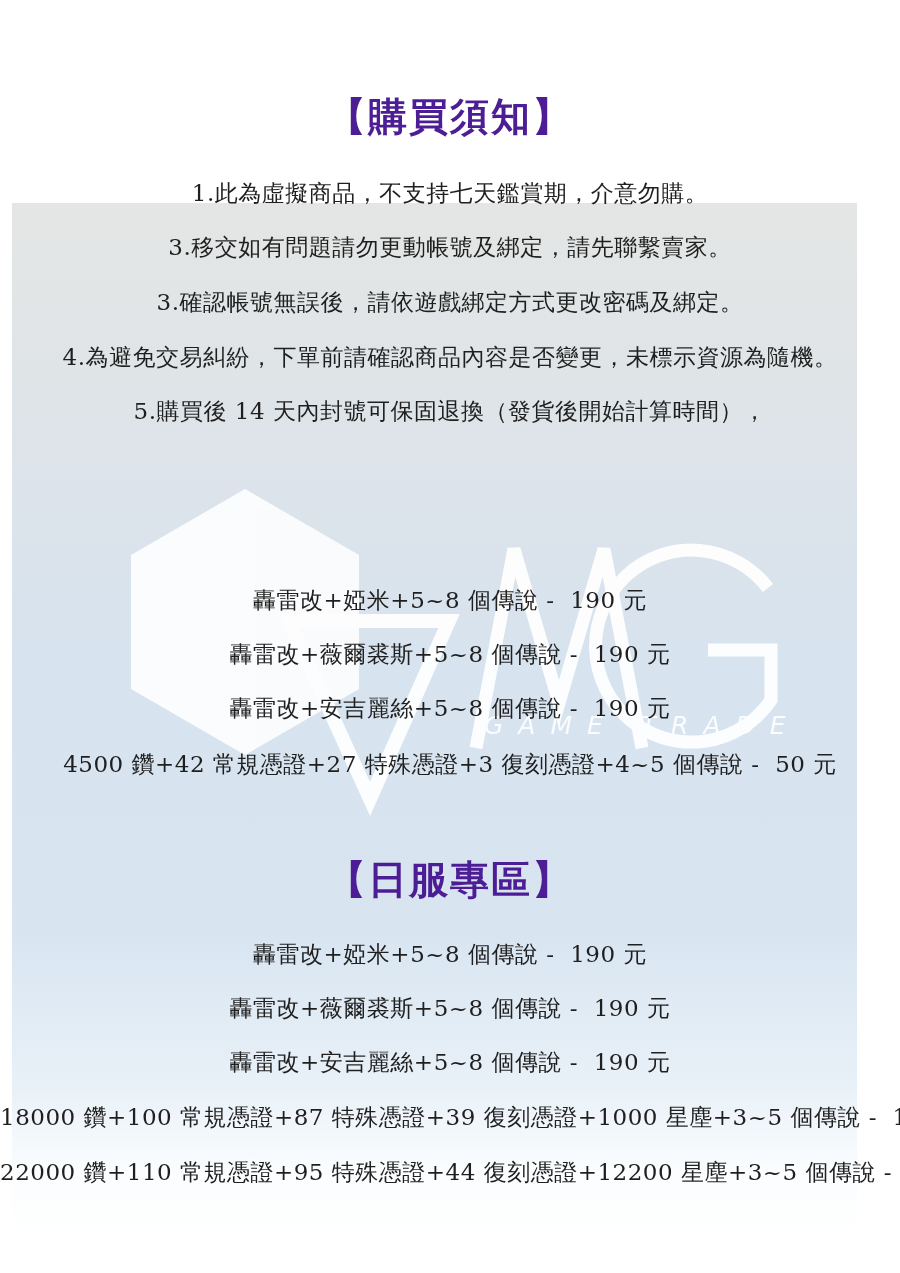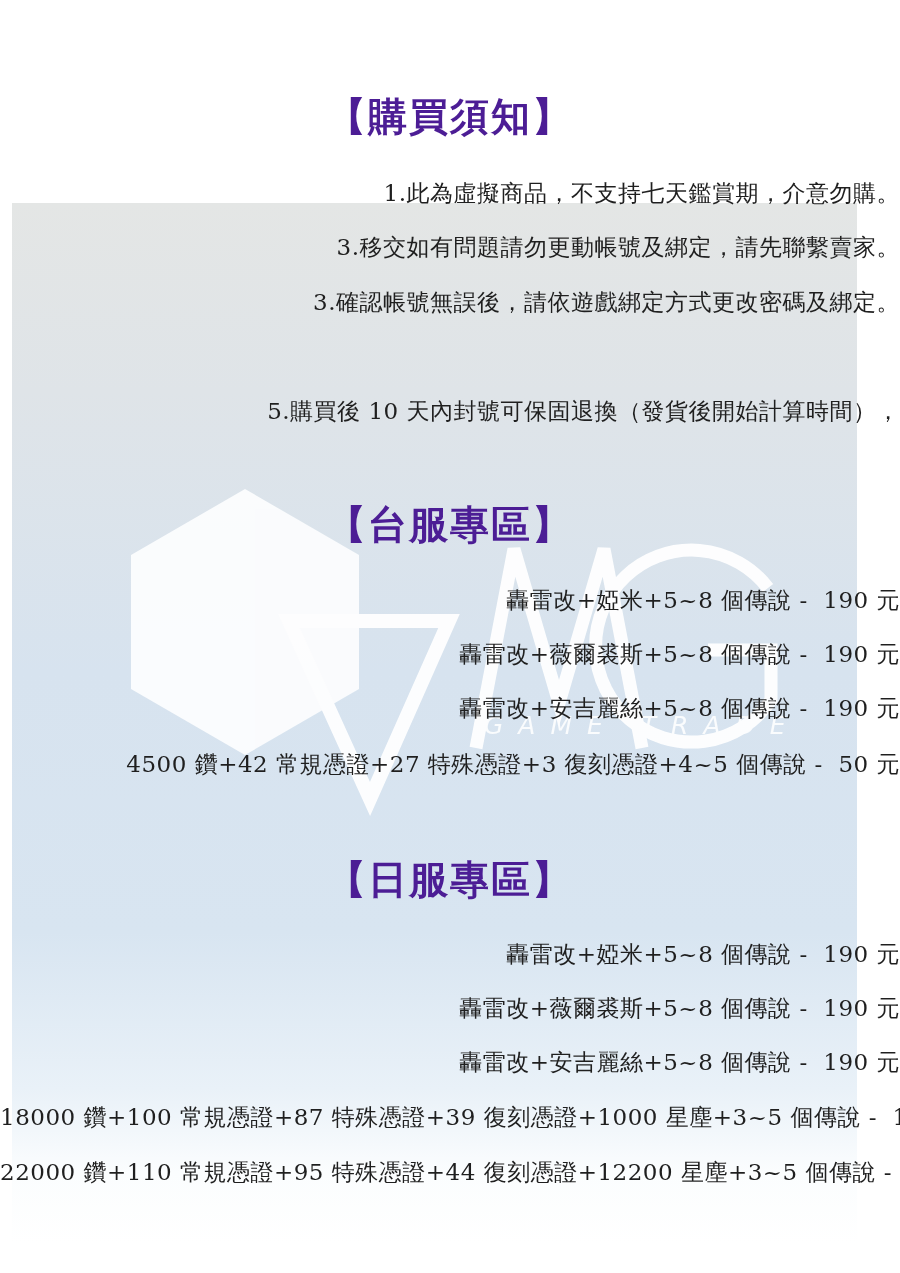--- a/index.html
+++ b/index.html
@@ -23,21 +23,21 @@
       #fbfdfe 93%,
       #ffffff 100%);
     z-index:0;
   }
   .watermark{
     position:absolute;left:0;top:0;width:900px;height:1273px;
     z-index:1;pointer-events:none;
   }
   .line{
     position:absolute;left:0;width:100%;
-    text-align:right;
+    text-align:center;
     font-size:23px;
     letter-spacing:0.5px;
     white-space:pre;
     z-index:2;
     line-height:1.25;
   }
   .heading{
     position:absolute;left:0;width:100%;
     text-align:center;
     font-size:39px;
@@ -72,23 +72,23 @@
         <path d="M 768 588 A 96 96 0 1 0 771 700 L 771 650 L 708 650"></path>
       </g>
       <text class="wm-sub" x="484" y="734" font-size="25" letter-spacing="15">GAME TRADE</text>
     </g>
   </svg>
 
   <div class="heading" style="top:95px">【購買須知】</div>
   <div class="line" style="top:179px">1.此為虛擬商品，不支持七天鑑賞期，介意勿購。</div>
   <div class="line" style="top:233px">3.移交如有問題請勿更動帳號及綁定，請先聯繫賣家。</div>
   <div class="line" style="top:288px">3.確認帳號無誤後，請依遊戲綁定方式更改密碼及綁定。</div>
-  <div class="line" style="top:397px">5.購買後 10 天內封號可保固退換（發貨後開始計算時間），</div>
+  <div class="line" style="top:343px">4.為避免交易糾紛，下單前請確認商品內容是否變更，未標示資源為隨機。</div>
+  <div class="line" style="top:397px">5.購買後 14 天內封號可保固退換（發貨後開始計算時間），</div>
 
-  <div class="heading" style="top:503px">【台服專區】</div>
   <div class="line" style="top:586px">轟雷改+婭米+5~8 個傳說 -  190 元</div>
   <div class="line" style="top:640px">轟雷改+薇爾裘斯+5~8 個傳說 -  190 元</div>
   <div class="line" style="top:694px">轟雷改+安吉麗絲+5~8 個傳說 -  190 元</div>
   <div class="line" style="top:750px">4500 鑽+42 常規憑證+27 特殊憑證+3 復刻憑證+4~5 個傳說 -  50 元</div>
 
   <div class="heading" style="top:858px">【日服專區】</div>
   <div class="line" style="top:940px">轟雷改+婭米+5~8 個傳說 -  190 元</div>
   <div class="line" style="top:994px">轟雷改+薇爾裘斯+5~8 個傳說 -  190 元</div>
   <div class="line" style="top:1048px">轟雷改+安吉麗絲+5~8 個傳說 -  190 元</div>
   <div class="line" style="top:1103px">18000 鑽+100 常規憑證+87 特殊憑證+39 復刻憑證+1000 星塵+3~5 個傳說 -  170 元</div>

